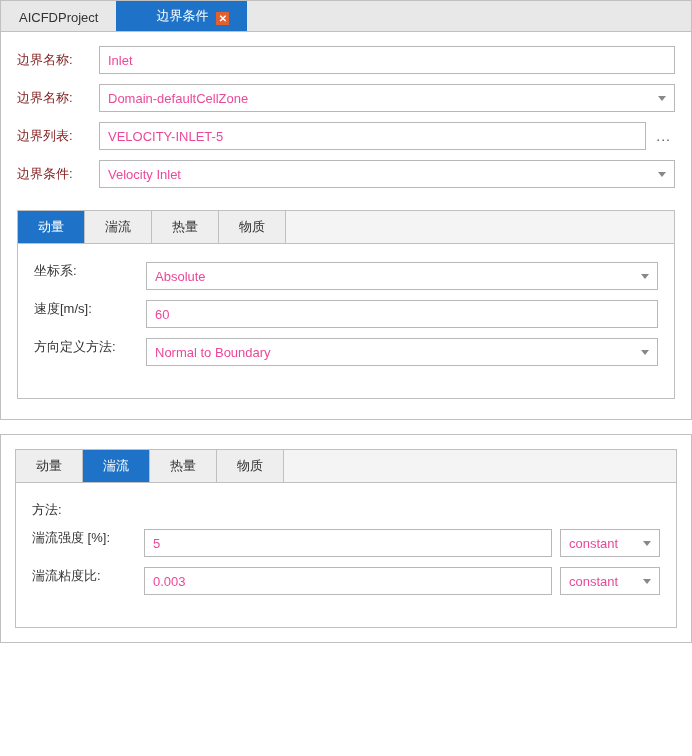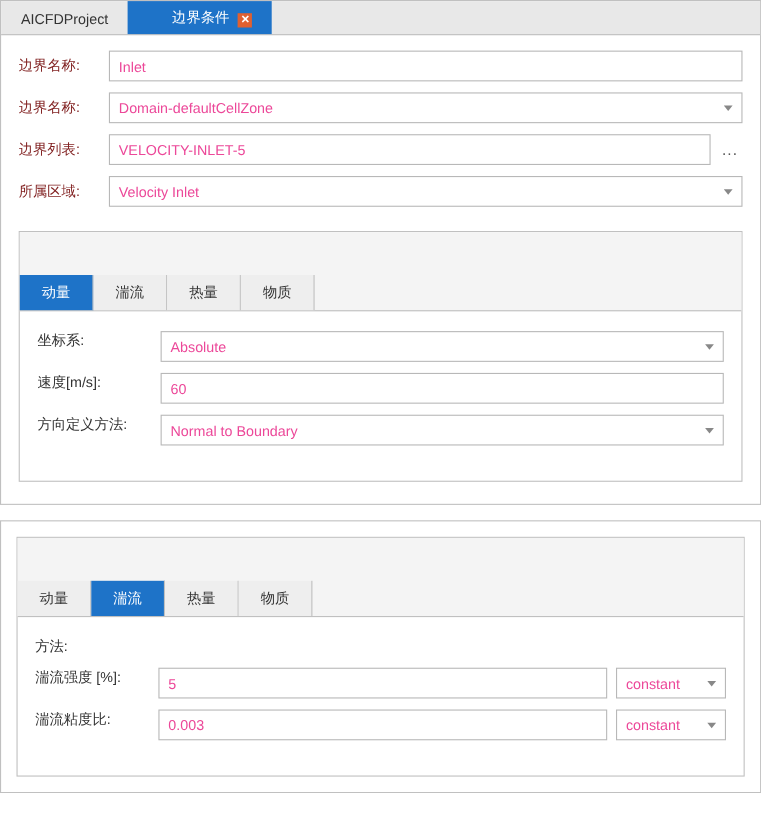--- a/index.html
+++ b/index.html
@@ -116,21 +116,20 @@
       background: #f4f4f4;
       border-bottom: 1px solid #c0c0c0;
     }
     .subtab {
       padding: 7px 20px;
       font-size: 13px;
       color: #333;
       cursor: pointer;
       border-right: 1px solid #c0c0c0;
       background: #eee;
-      margin-top: 39px;
     }
     .subtab.active {
       background: #1e73c8;
       color: #fff;
     }
     .subtab-body {
       padding: 18px 16px 22px 16px;
     }
     .subform-row {
       display: flex;
@@ -186,21 +185,21 @@
 
     <div class="form-row">
       <div class="label">边界列表:</div>
       <div class="field">
         <input class="text-input" value="VELOCITY-INLET-5" style="">
         <span class="more-btn">...</span>
       </div>
     </div>
 
     <div class="form-row">
-      <div class="label">所属区域:</div>
+      <div class="label">边界条件:</div>
       <div class="field">
         <div class="select-box">
           <span>Velocity Inlet</span>
         </div>
       </div>
     </div>
 
     <div class="subtabs-wrapper">
       <div class="subtab-bar">
         <div class="subtab active">动量</div>

